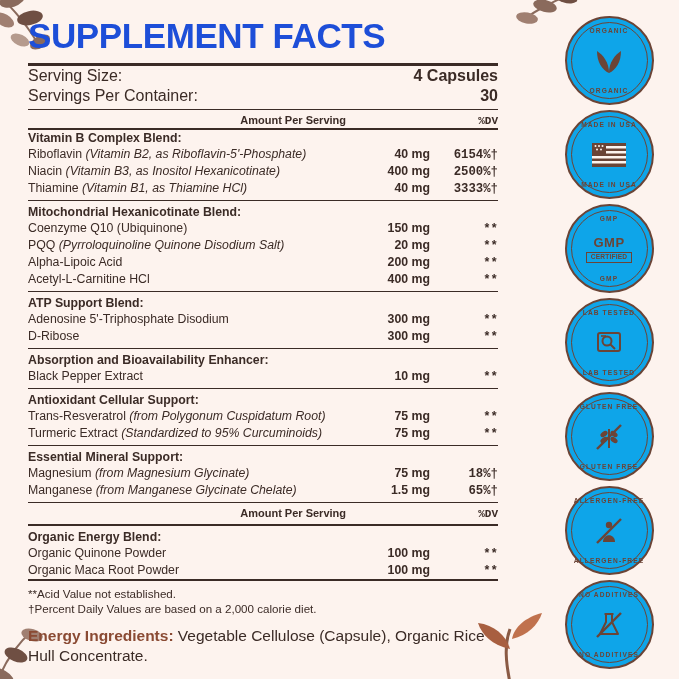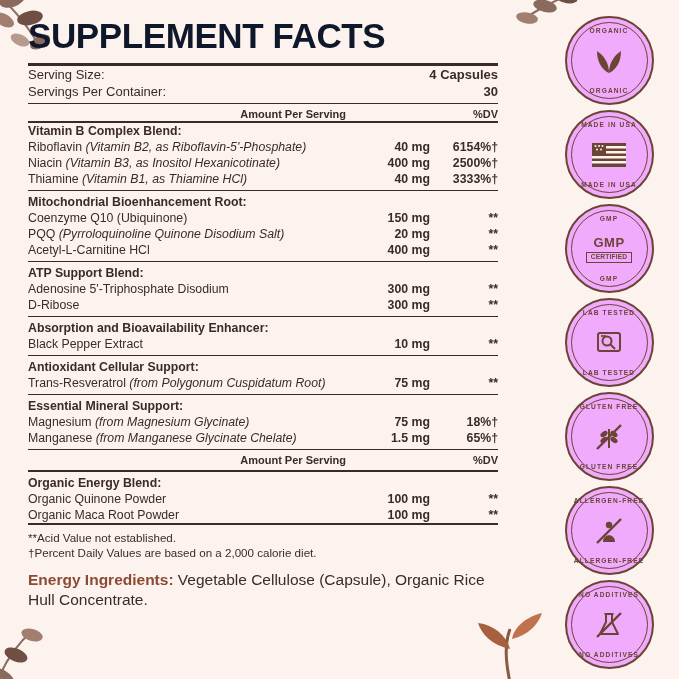--- a/index.html
+++ b/index.html
@@ -31,21 +31,21 @@
     position: absolute;
     left: 28px;
     top: 18px;
     width: 470px;
   }
 
   .sf-title {
     font-size: 35px;
     font-weight: bold;
     letter-spacing: -0.4px;
-    color: #0f172a;
+    color: #1d4ed8;
     margin: 0 0 8px 0;
     line-height: 1.05;
     font-family: "Liberation Sans", sans-serif;
   }
 
   .rule-thick {
     border-top: 3px solid #3b2b26;
   }
   .rule-med {
     border-top: 2px solid #3b2b26;
@@ -55,23 +55,23 @@
     width: 100%;
     border-collapse: collapse;
     font-size: 12.3px;
   }
   table.facts td {
     padding: 1px 0;
     vertical-align: baseline;
   }
   .col-name  { text-align: left; }
   .col-amt   { text-align: right; width: 78px; white-space: nowrap; padding-left: 6px !important; }
-  .col-dv    { text-align: right; width: 62px; white-space: nowrap; padding-left: 6px !important; }
-
-  .serving-row td { padding: 1.5px 0; font-size: 13px; }
+  .col-dv    { text-align: right; width: 62px; white-space: nowrap; padding-left: 6px !important; font-family: Liberation Mono, monospace; }
+
+  .serving-row td { padding: 1.5px 0; font-size: 16px; }
   .serving-val { text-align: right; font-weight: bold; }
 
   .hdr-row td {
     font-weight: bold;
     text-align: right;
     font-size: 11px;
     padding: 2px 0 3px 0;
   }
   .hdr-row td.col-name { text-align: right; }
 
@@ -113,21 +113,21 @@
   .badge {
     width: 85px;
     height: 85px;
     border-radius: 50%;
     border: 2px solid #6b4436;
     position: relative;
     color: #6b4436;
     display: flex;
     align-items: center;
     justify-content: center;
-    background: #f0abfc;
+    background: #0ea5e9;
   }
   .badge::after {
     content: "";
     position: absolute;
     inset: 4px;
     border-radius: 50%;
     border: 1px solid #6b4436;
   }
   .badge-core {
     position: relative;
@@ -248,33 +248,38 @@
           <td class="col-name">Thiamine <span class="ital">(Vitamin B1, as Thiamine HCl)</span></td>
           <td class="col-amt"><b>40 mg</b></td>
           <td class="col-dv"><b>3333%†</b></td>
         </tr>
         <tr>
           <td class="line-cell" colspan="3">
             <div></div>
           </td>
         </tr>
         <tr>
-          <td class="col-name group-name" colspan="3">Mitochondrial Bioenhancement Root:</td>
+          <td class="col-name group-name" colspan="3">Mitochondrial Hexanicotinate Blend:</td>
         </tr>
         <tr>
           <td class="col-name">Coenzyme Q10 (Ubiquinone)</td>
           <td class="col-amt"><b>150 mg</b></td>
           <td class="col-dv"><b>**</b></td>
         </tr>
         <tr>
           <td class="col-name">PQQ <span class="ital">(Pyrroloquinoline Quinone Disodium Salt)</span></td>
           <td class="col-amt"><b>20 mg</b></td>
           <td class="col-dv"><b>**</b></td>
         </tr>
         <tr>
+          <td class="col-name">Alpha-Lipoic Acid</td>
+          <td class="col-amt"><b>200 mg</b></td>
+          <td class="col-dv"><b>**</b></td>
+        </tr>
+        <tr>
           <td class="col-name">Acetyl-L-Carnitine HCl</td>
           <td class="col-amt"><b>400 mg</b></td>
           <td class="col-dv"><b>**</b></td>
         </tr>
         <tr>
           <td class="line-cell" colspan="3">
             <div></div>
           </td>
         </tr>
         <tr>
@@ -306,20 +311,25 @@
         <tr>
           <td class="line-cell" colspan="3">
             <div></div>
           </td>
         </tr>
         <tr>
           <td class="col-name group-name" colspan="3">Antioxidant Cellular Support:</td>
         </tr>
         <tr>
           <td class="col-name">Trans-Resveratrol <span class="ital">(from Polygonum Cuspidatum Root)</span></td>
+          <td class="col-amt"><b>75 mg</b></td>
+          <td class="col-dv"><b>**</b></td>
+        </tr>
+        <tr>
+          <td class="col-name">Turmeric Extract <span class="ital">(Standardized to 95% Curcuminoids)</span></td>
           <td class="col-amt"><b>75 mg</b></td>
           <td class="col-dv"><b>**</b></td>
         </tr>
         <tr>
           <td class="line-cell" colspan="3">
             <div></div>
           </td>
         </tr>
         <tr>
           <td class="col-name group-name" colspan="3">Essential Mineral Support:</td>

